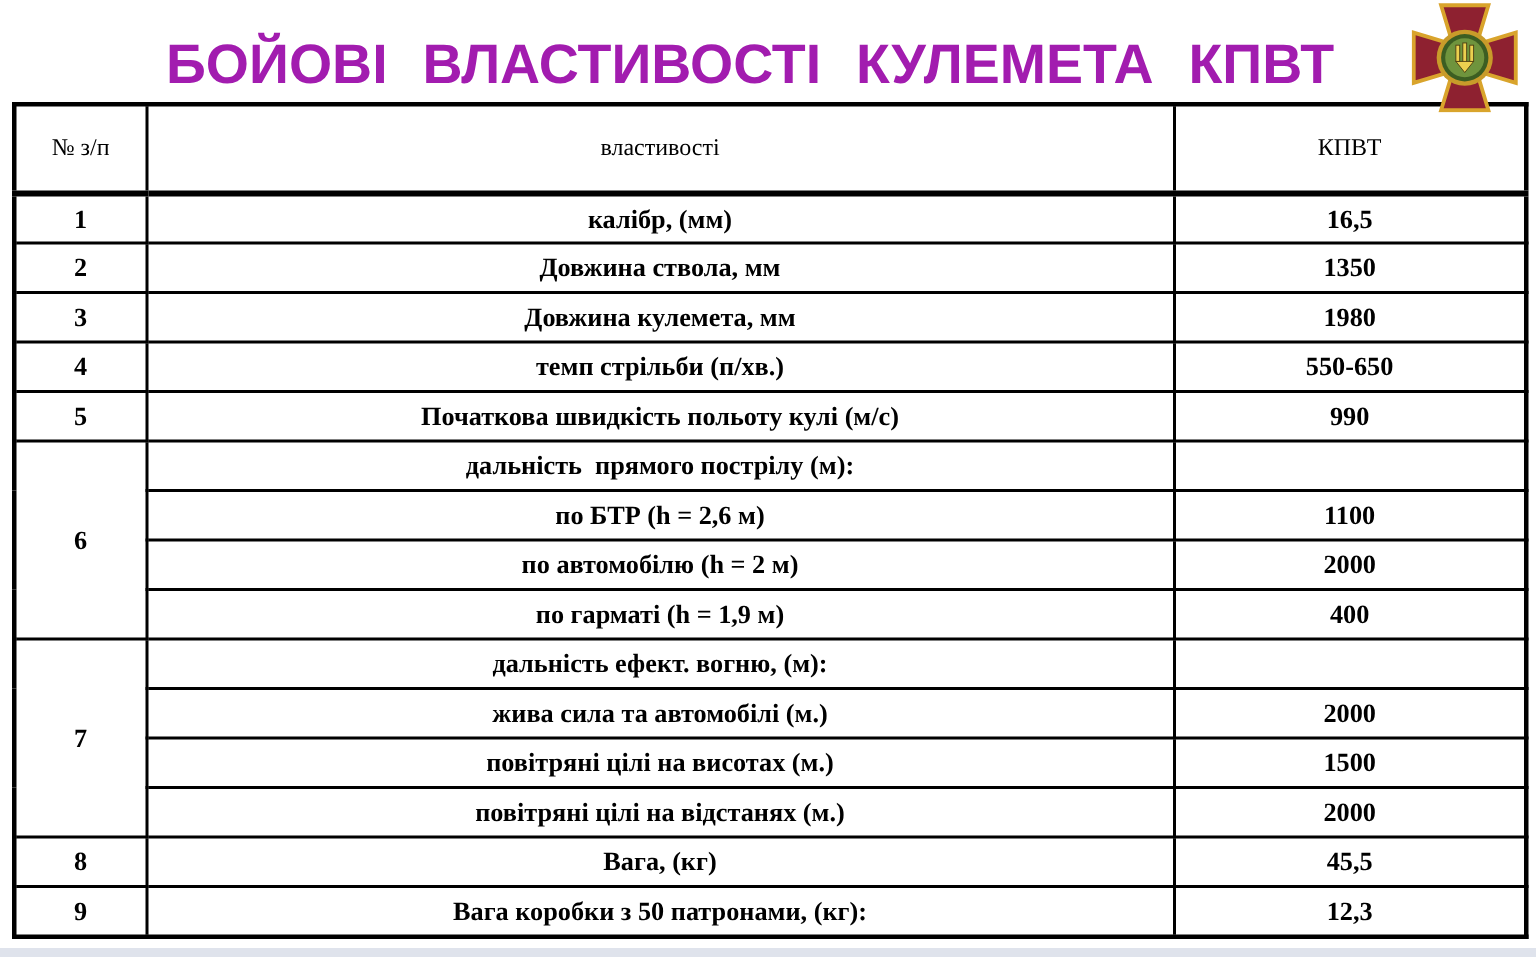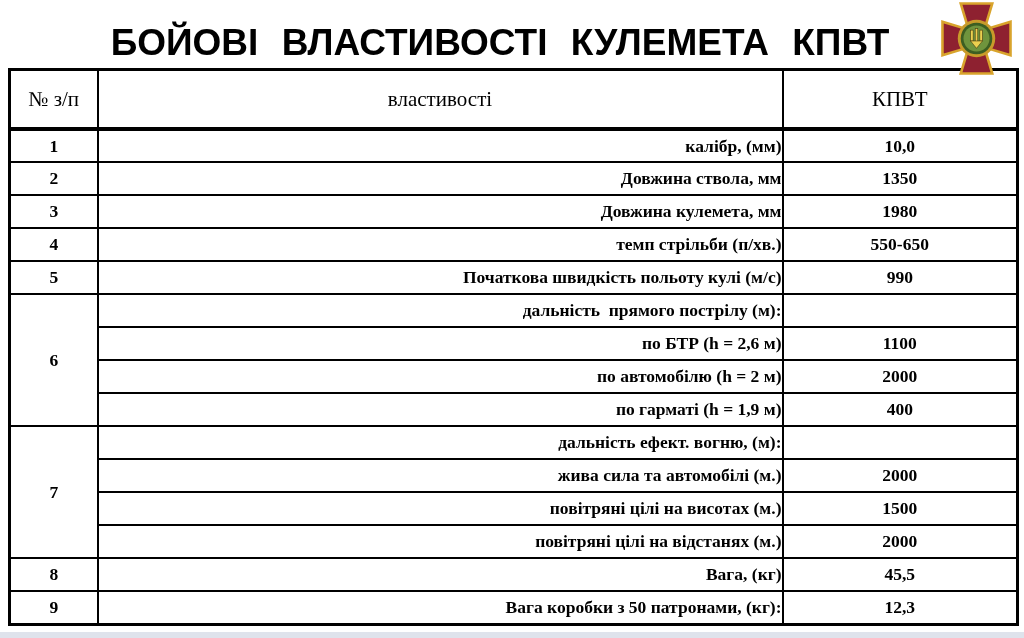--- a/index.html
+++ b/index.html
@@ -12,21 +12,21 @@
   }
   .slide { position: absolute; inset: 0; }
 
   .title {
     position: absolute;
     top: 22px; left: 0; right: 24px;
     text-align: center;
     font-family: "Liberation Sans", sans-serif;
     font-weight: bold;
     font-size: 37px;
-    color: #000000;
+    color: #a21caf;
     word-spacing: 13px;
     white-space: nowrap;
   }
 
   .emblem {
     position: absolute;
     top: 2px; right: 12px;
     width: 71px; height: 73px;
     z-index: 2;
   }
@@ -41,29 +41,29 @@
   table.props { border: 3px solid #000; }
   table.props td {
     border: 2px solid #000;
     vertical-align: middle;
     padding: 0;
     color: #000;
     overflow: hidden;
   }
   thead td {
     height: 56px;
-    font-size: 21px;
+    font-size: 16px;
     font-weight: normal;
     text-align: center;
     border-bottom: 4px solid #000 !important;
   }
   tbody tr { height: 33px; }
   tbody td { font-weight: bold; font-size: 17.5px; }
   td.c-no  { text-align: center; }
-  td.c-label { text-align: right; padding-left: 13px; white-space: pre-wrap; }
+  td.c-label { text-align: center; padding-left: 13px; white-space: pre-wrap; }
   td.c-val { text-align: center; }
 
   .bottom-strip {
     position: absolute;
     left: 0; bottom: 0;
     width: 100%; height: 6px;
     background: #dfe3ec;
   }
 </style>
 </head>
@@ -104,21 +104,21 @@
         <tr>
           <td class="c-no">№ з/п</td>
           <td>властивості</td>
           <td>КПВТ</td>
         </tr>
       </thead>
       <tbody>
         <tr>
           <td class="c-no">1</td>
           <td class="c-label">калібр, (мм)</td>
-          <td class="c-val">10,0</td>
+          <td class="c-val">16,5</td>
         </tr>
         <tr>
           <td class="c-no">2</td>
           <td class="c-label">Довжина ствола, мм</td>
           <td class="c-val">1350</td>
         </tr>
         <tr>
           <td class="c-no">3</td>
           <td class="c-label">Довжина кулемета, мм</td>
           <td class="c-val">1980</td>

